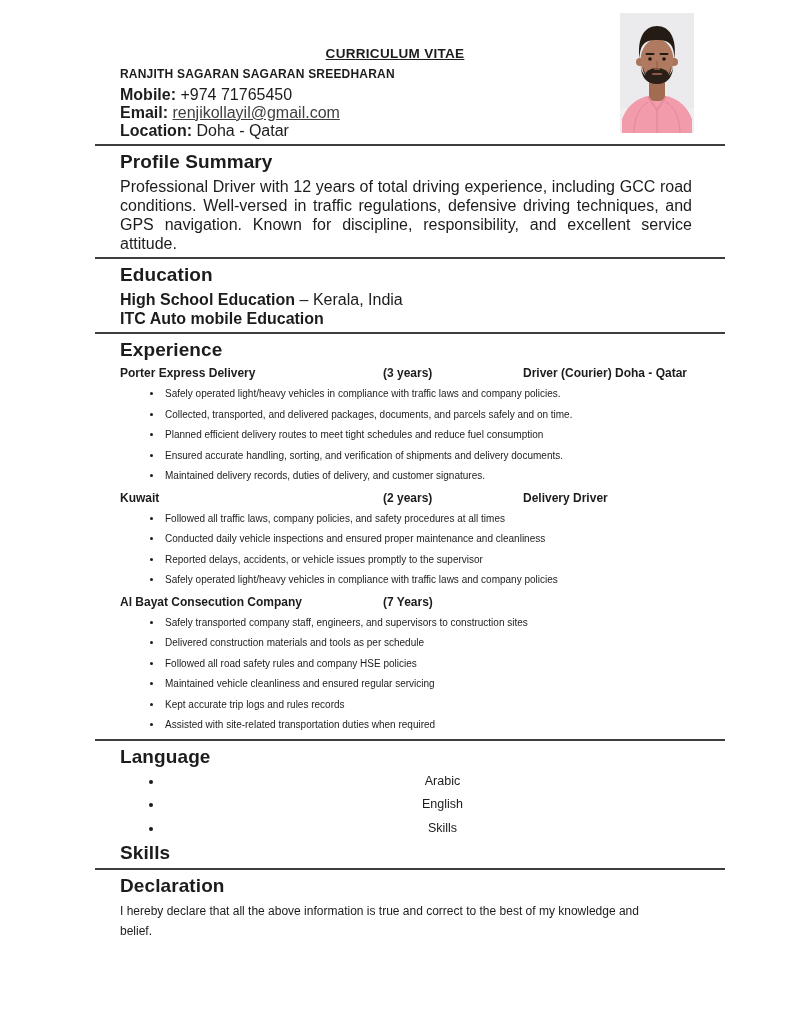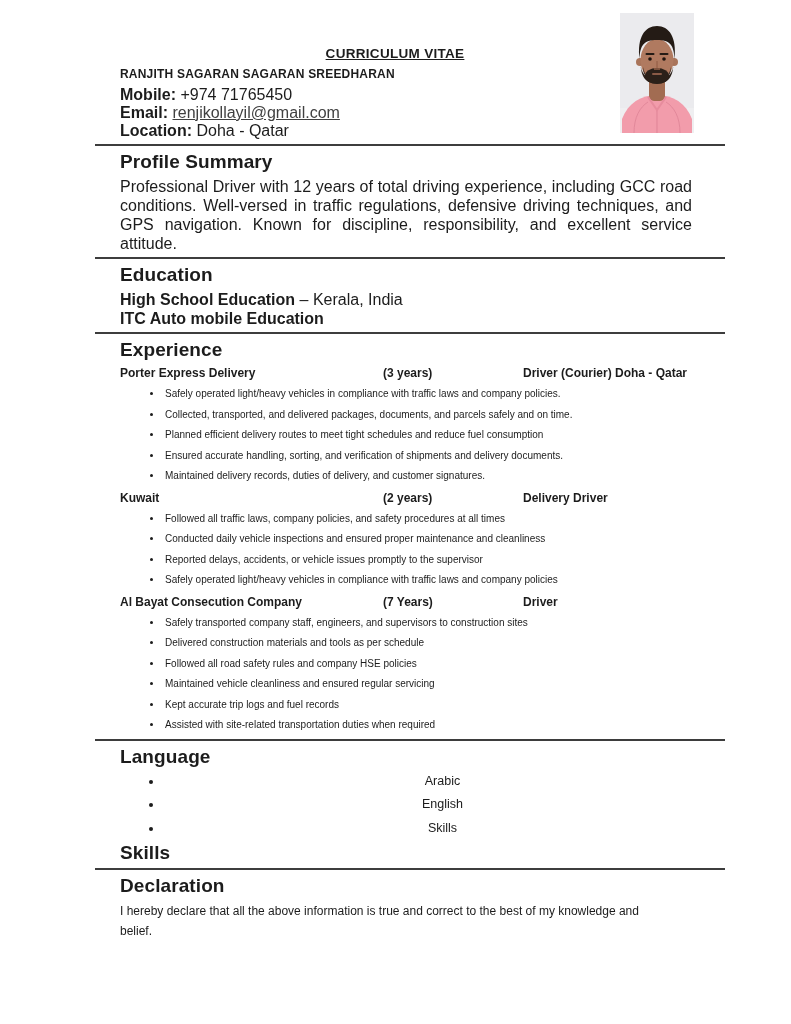--- a/index.html
+++ b/index.html
@@ -191,28 +191,27 @@
     <ul class="bullets">
       <li>Followed all traffic laws, company policies, and safety procedures at all times</li>
       <li>Conducted daily vehicle inspections and ensured proper maintenance and cleanliness</li>
       <li>Reported delays, accidents, or vehicle issues promptly to the supervisor</li>
       <li>Safely operated light/heavy vehicles in compliance with traffic laws and company policies</li>
     </ul>
 
     <div class="job-header">
       <span>Al Bayat Consecution Company</span>
       <span>(7 Years)</span>
-      <span>Driver</span>
     </div>
     <ul class="bullets">
       <li>Safely transported company staff, engineers, and supervisors to construction sites</li>
       <li>Delivered construction materials and tools as per schedule</li>
       <li>Followed all road safety rules and company HSE policies</li>
       <li>Maintained vehicle cleanliness and ensured regular servicing</li>
-      <li>Kept accurate trip logs and fuel records</li>
+      <li>Kept accurate trip logs and rules records</li>
       <li>Assisted with site-related transportation duties when required</li>
     </ul>
 
     <hr class="rule">
 
     <h2 class="section-heading">Language</h2>
     <ul class="bullets loose plain">
       <li>Arabic</li>
       <li>English</li>
       <li>Skills</li>

